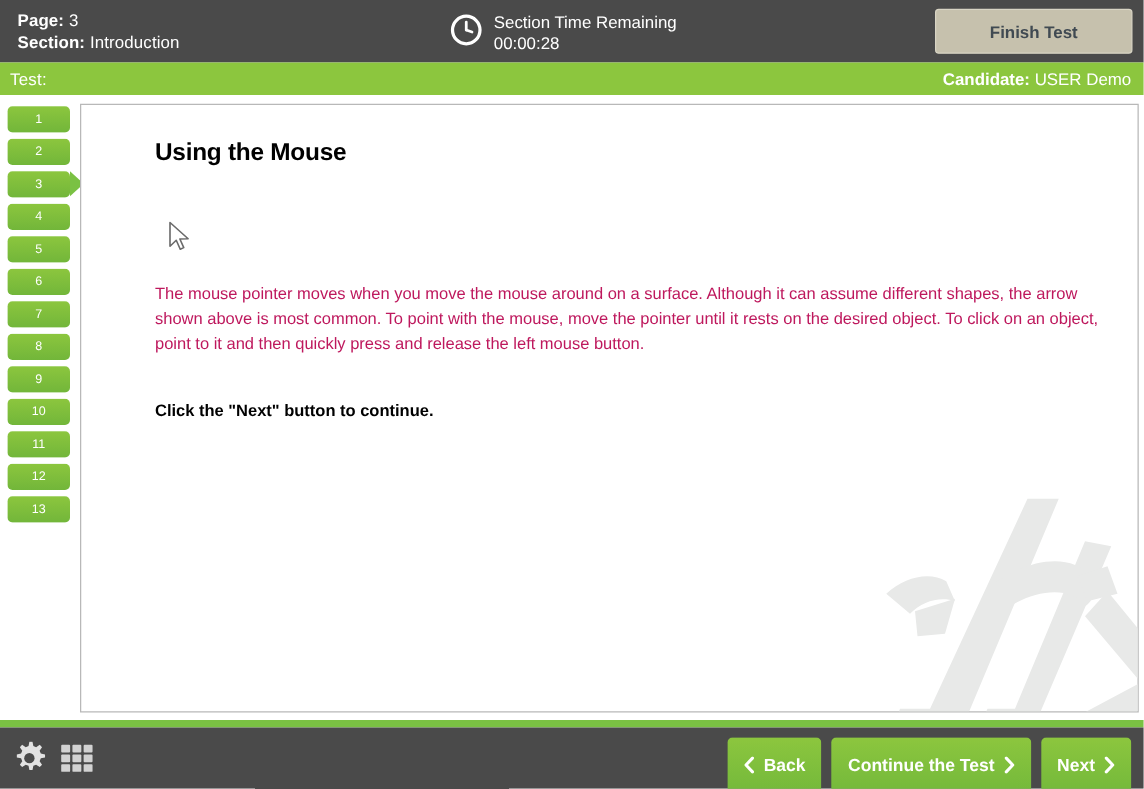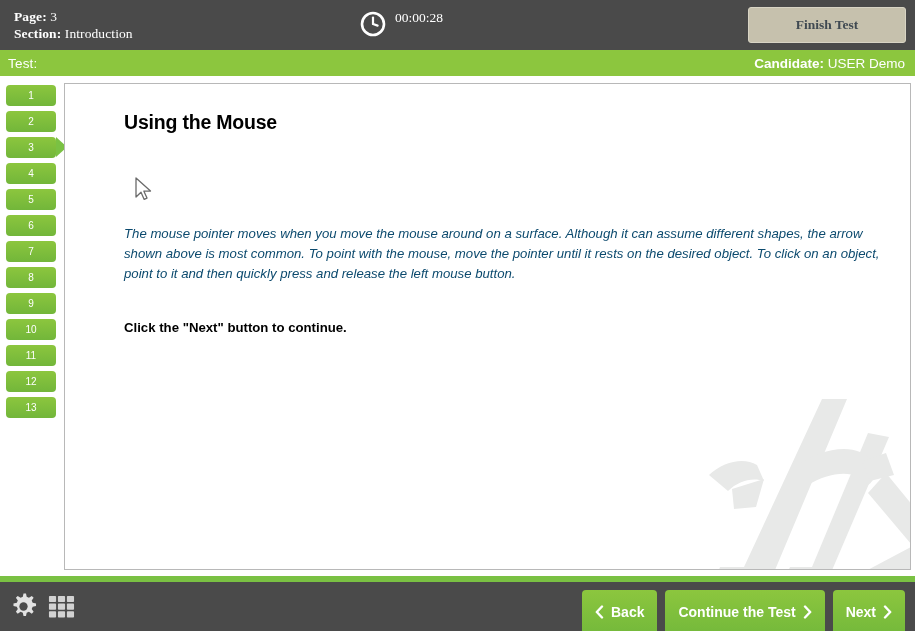--- a/index.html
+++ b/index.html
@@ -21,21 +21,20 @@
 
   
   .top-header {
     position: absolute;
     top: 0; left: 0;
     width: 915px;
     height: 50px;
     background: #4a4a4a;
     display: flex;
     align-items: center;
-    font-family: Liberation Serif, serif;
   }
 
   .page-info {
     position: absolute;
     left: 14px;
     top: 8px;
     color: #ffffff;
     font-size: 13.5px;
     line-height: 17px;
     letter-spacing: 0.1px;
@@ -183,23 +182,22 @@
     margin-top: 42px;
     margin-left: 9px;
     width: 22px;
     height: 26px;
   }
 
   .body-text {
     margin-top: 18px;
     font-size: 13.2px;
     line-height: 20px;
-    color: #0c4a6e;
+    color: #be185d;
     max-width: 806px;
-    font-style: italic;
   }
 
   .instruction-text {
     margin-top: 36px;
     font-size: 13.2px;
     font-weight: bold;
     color: #000000;
   }
 
   
@@ -273,20 +271,21 @@
       </div>
     </div>
 
     <div class="timer-block">
       <svg class="clock-icon" viewBox="0 0 26 26">
         <circle cx="13" cy="13" r="11" fill="none" stroke="#ffffff" stroke-width="2.6"></circle>
         <line x1="13" y1="13" x2="13" y2="6.6" stroke="#ffffff" stroke-width="2.2" stroke-linecap="round"></line>
         <line x1="13" y1="13" x2="17.6" y2="14.6" stroke="#ffffff" stroke-width="2.2" stroke-linecap="round"></line>
       </svg>
       <div class="timer-text">
+        <span class="t-label">Section Time Remaining</span>
         <span class="t-value">00:00:28</span>
       </div>
     </div>
 
     <div class="finish-test-btn">
       <span>Finish Test</span>
     </div>
   </div>
 
   <div class="green-bar">

